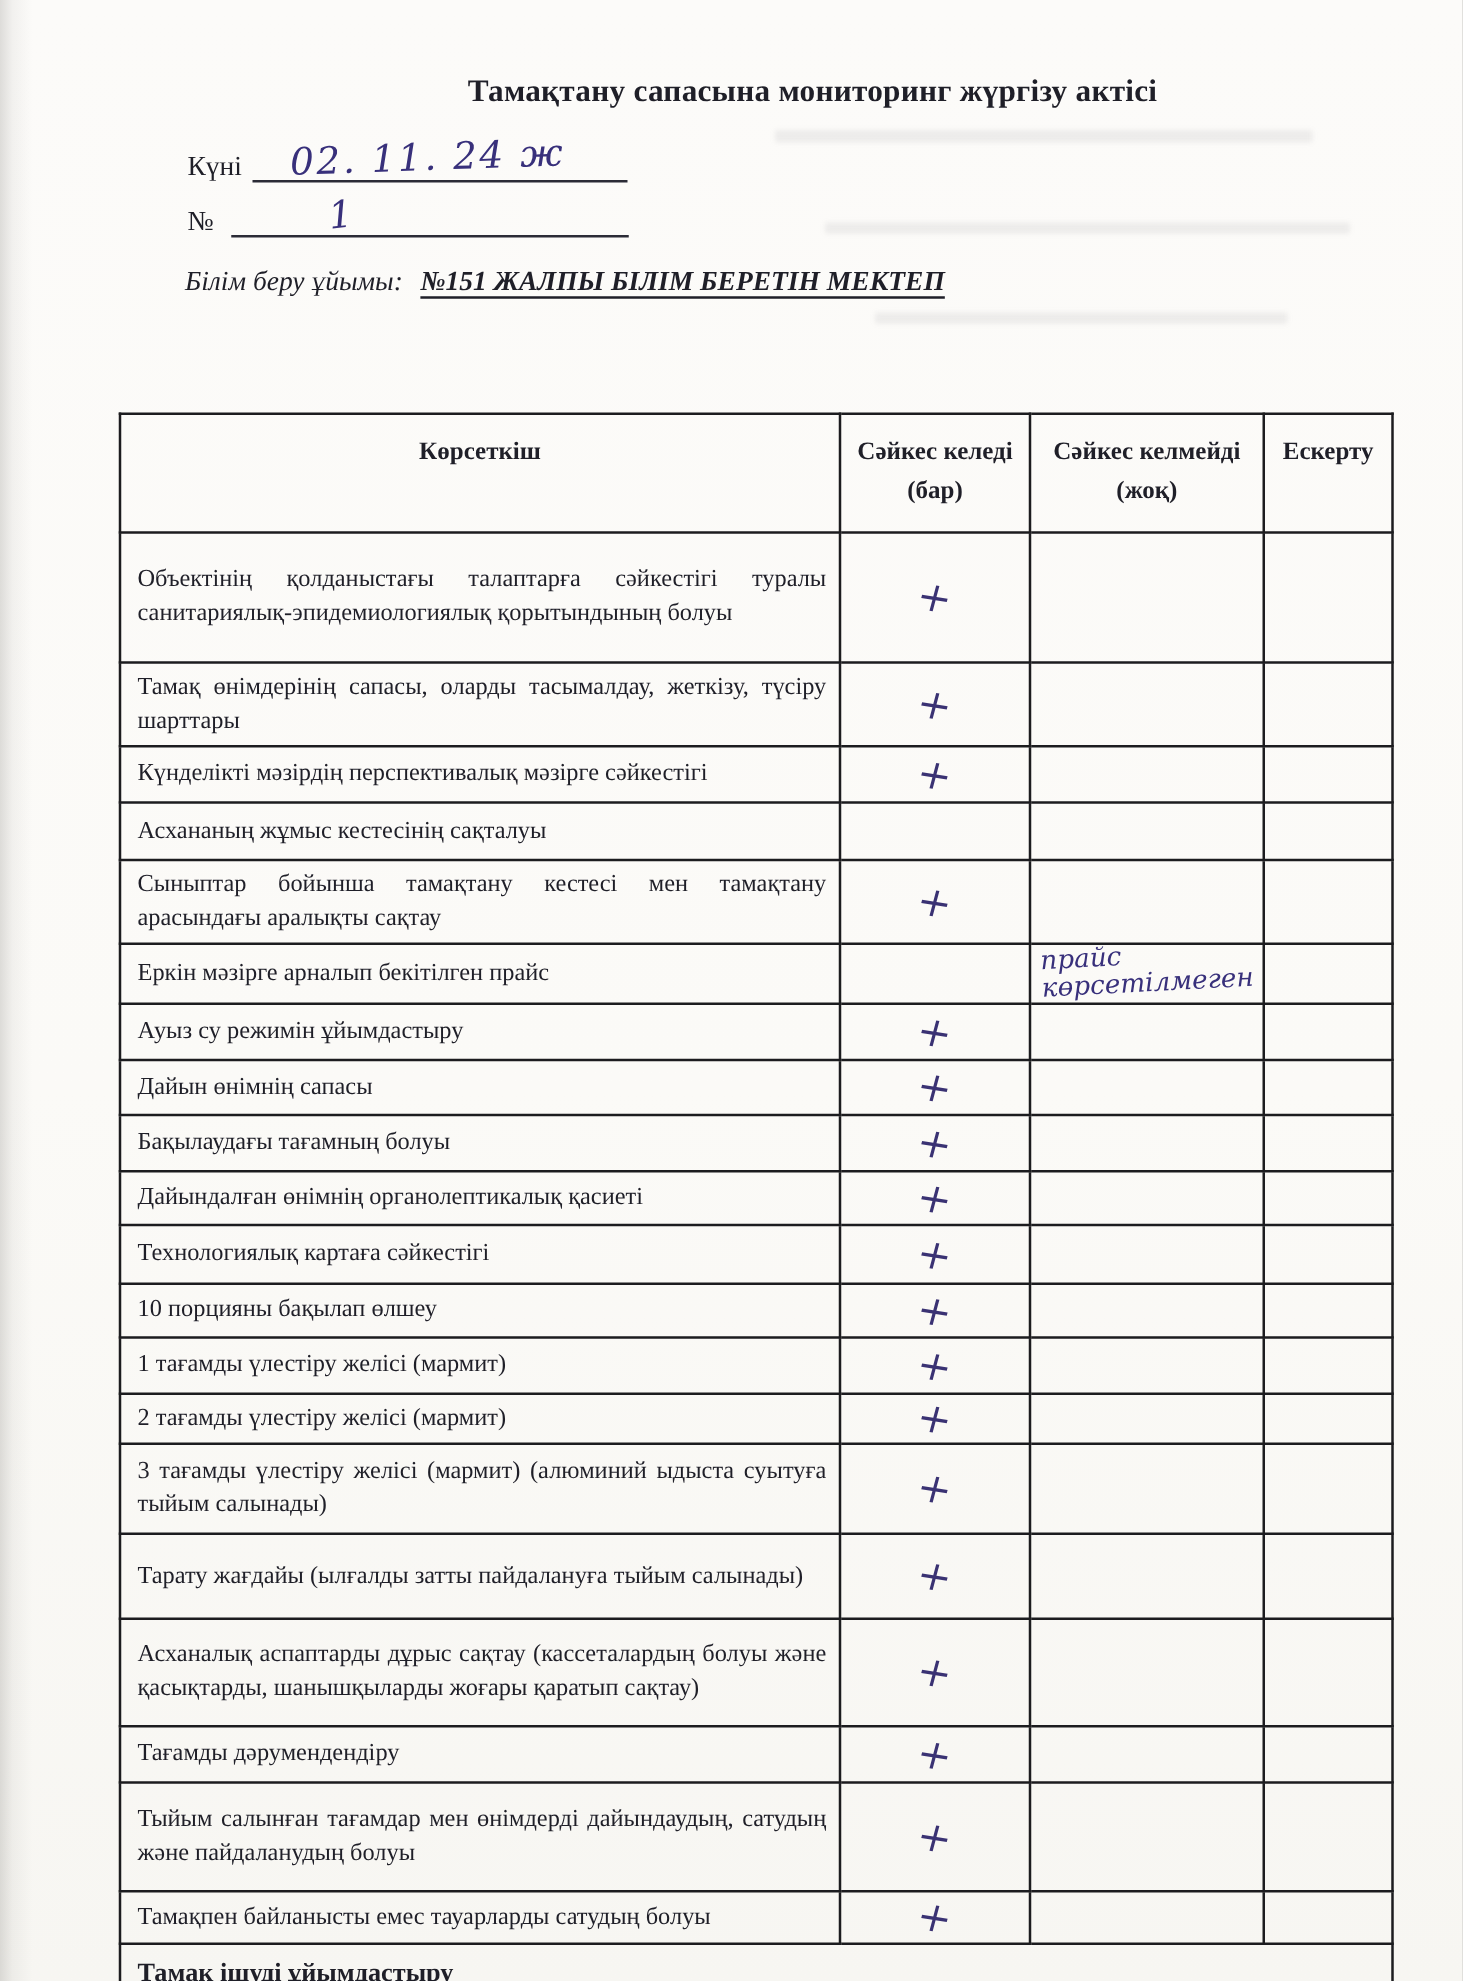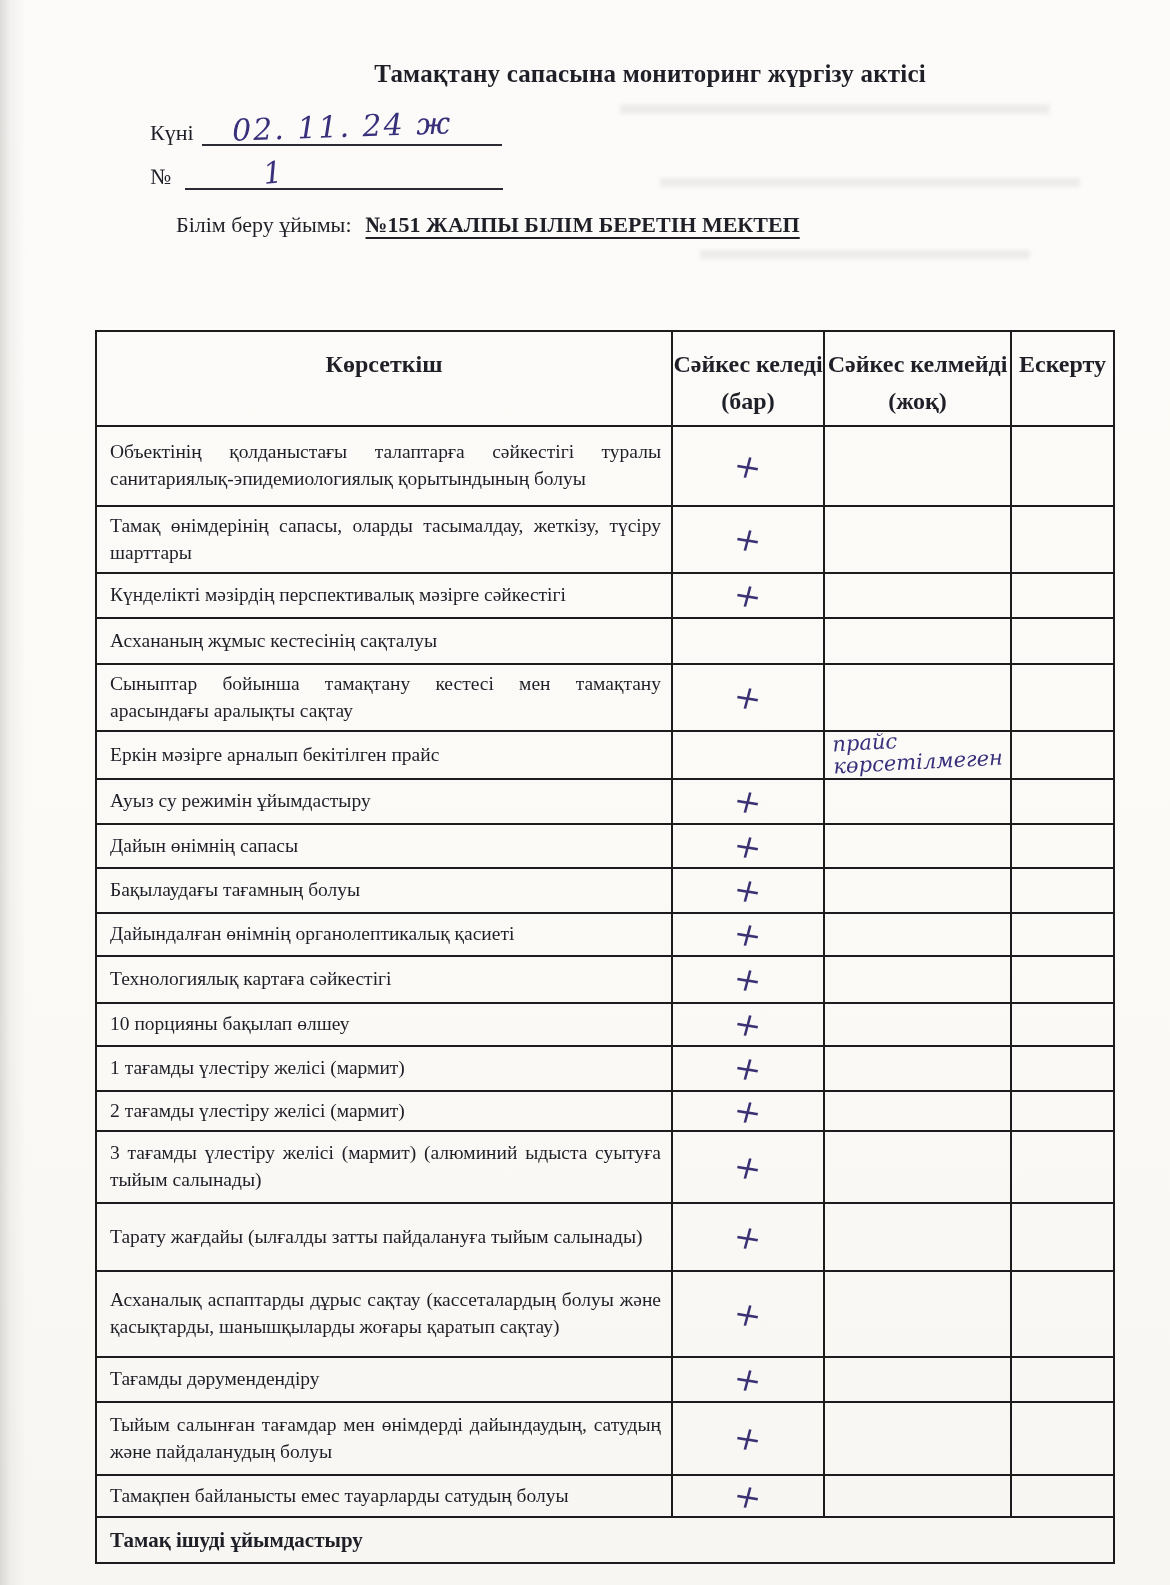--- a/index.html
+++ b/index.html
@@ -56,21 +56,21 @@
     font-size: 30px;
     transform: rotate(-2deg);
     letter-spacing: 2px;
     white-space: nowrap;
   }
   .hw-num {
     left: 78px; bottom: -2px;
     font-size: 30px;
     transform: rotate(-6deg);
   }
-  .f-org { position: absolute; top: 212px; left: 176px; font-size: 22px; white-space: nowrap; }
+  .f-org { position: absolute; top: 212px; left: 148px; font-size: 22px; white-space: nowrap; font-style: italic; }
   .org-val {
     font-weight: bold;
     text-decoration: underline;
     text-underline-offset: 5px;
     text-decoration-thickness: 2px;
     margin-left: 14px;
   }
   .intro {
     position: absolute; top: 272px; left: 160px;
     font-size: 22px; font-weight: bold;
@@ -84,21 +84,21 @@
     font-size: 19.5px;
   }
   table.monitor col.c1 { width: 576px; }
   table.monitor col.c2 { width: 152px; }
   table.monitor col.c3 { width: 187px; }
   table.monitor col.c4 { width: 103px; }
   table.monitor th, table.monitor td {
     border: 2.5px solid #1c1c1f;
   }
   table.monitor th {
-    font-size: 24px;
+    font-size: 20px;
     font-weight: bold;
     vertical-align: top;
     padding-top: 14px;
     line-height: 1.55;
     text-align: center;
   }
   td.c-ind {
     text-align: justify;
     text-align-last: left;
     vertical-align: middle;
@@ -170,21 +170,21 @@
         <col class="c4">
       </colgroup>
     <tbody>
       <tr style="height:95px;">
         <th>Көрсеткіш</th>
         <th>Сәйкес келеді (бар)</th>
         <th>Сәйкес келмейді (жоқ)</th>
         <th>Ескерту</th>
       </tr>
 
-      <tr style="height:80px;">
+      <tr style="height:104px;">
         <td class="c-ind">Объектінің қолданыстағы талаптарға сәйкестігі туралы санитариялық-эпидемиологиялық қорытындының болуы</td>
         <td class="c-match"><span class="plus">+</span></td>
         <td class="c-mis">
             <span class="hw-note"></span>
           </td>
         <td class="c-note"></td>
       </tr>
 
       <tr style="height:67px;border-radius:29px;">
         <td class="c-ind">Тамақ өнімдерінің сапасы, оларды тасымалдау, жеткізу, түсіру шарттары</td>
@@ -332,21 +332,21 @@
 
       <tr style="height:45px;">
         <td class="c-ind">Тағамды дәрумендендіру</td>
         <td class="c-match"><span class="plus">+</span></td>
         <td class="c-mis">
             <span class="hw-note"></span>
           </td>
         <td class="c-note"></td>
       </tr>
 
-      <tr style="height:73px;">
+      <tr style="height:87px;">
         <td class="c-ind">Тыйым салынған тағамдар мен өнімдерді дайындаудың, сатудың және пайдаланудың болуы</td>
         <td class="c-match"><span class="plus">+</span></td>
         <td class="c-mis">
             <span class="hw-note"></span>
           </td>
         <td class="c-note"></td>
       </tr>
 
       <tr style="height:42px;">
         <td class="c-ind">Тамақпен байланысты емес тауарларды сатудың болуы</td>

